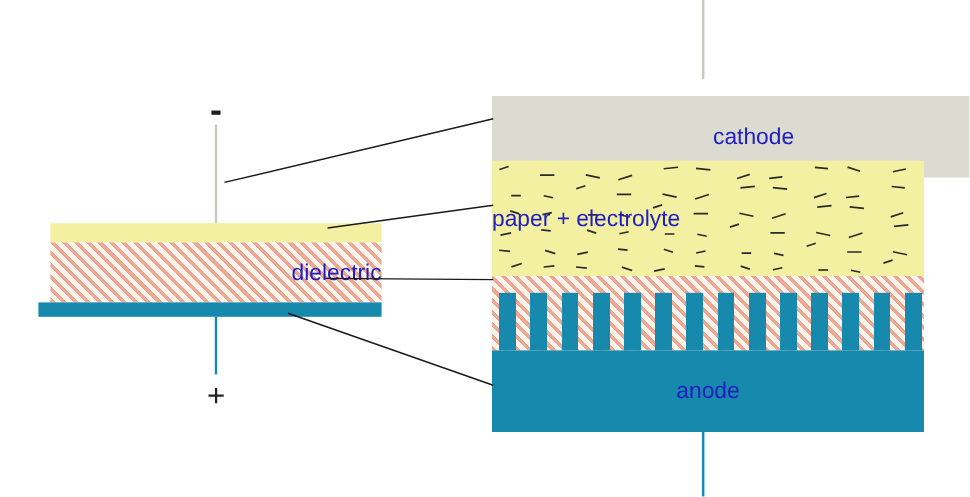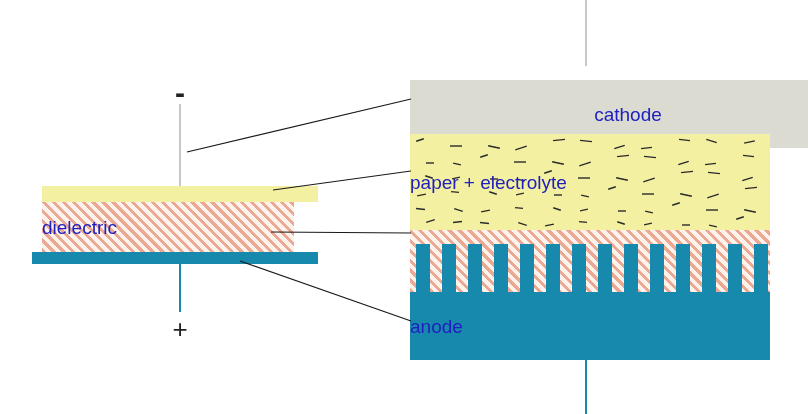--- a/index.html
+++ b/index.html
@@ -33,23 +33,23 @@
   }
   .neg-wire {
     left: 179px; top: 104px; width: 2px; height: 82px;
     background: #c9c9c2;
   }
   .left-yellow {
     left: 42px; top: 186px; width: 276px; height: 16px;
     background: #f3f0a2;
   }
   .left-dielectric {
-    left: 42px; top: 202px; width: 252px; height: 50px;
+    left: 42px; top: 202px; width: 276px; height: 50px;
     background: repeating-linear-gradient(45deg, #eba892 0 3px, #fdf3ec 3px 7px);
-    display: flex; align-items: center; justify-content: flex-start;
+    display: flex; align-items: center; justify-content: flex-end;
   }
   .left-teal-bar {
     left: 32px; top: 252px; width: 286px; height: 12px;
     background: #1789ad;
   }
   .pos-wire {
     left: 179px; top: 264px; width: 2px; height: 48px;
     background: #1789ad;
   }
   .plus-label {
@@ -83,21 +83,21 @@
     background: repeating-linear-gradient(45deg, #eba892 0 3px, #fdf3ec 3px 7px);
   }
   .teeth {
     position: absolute; left: 0; top: 14px; width: 100%; height: 48px;
     background: repeating-linear-gradient(90deg,
       transparent 0 6px, #1789ad 6px 20px, transparent 20px 26px);
   }
   .anode-block {
     left: 410px; top: 292px; width: 360px; height: 68px;
     background: #1789ad;
-    display: flex; align-items: center; 
+    display: flex; align-items: center; justify-content: center;
   }
   .bottom-wire {
     left: 585px; top: 360px; width: 2px; height: 54px;
     background: #1789ad;
   }
 
   
   #connectors {
     position: absolute; left: 0; top: 0;
     width: 808px; height: 414px;

